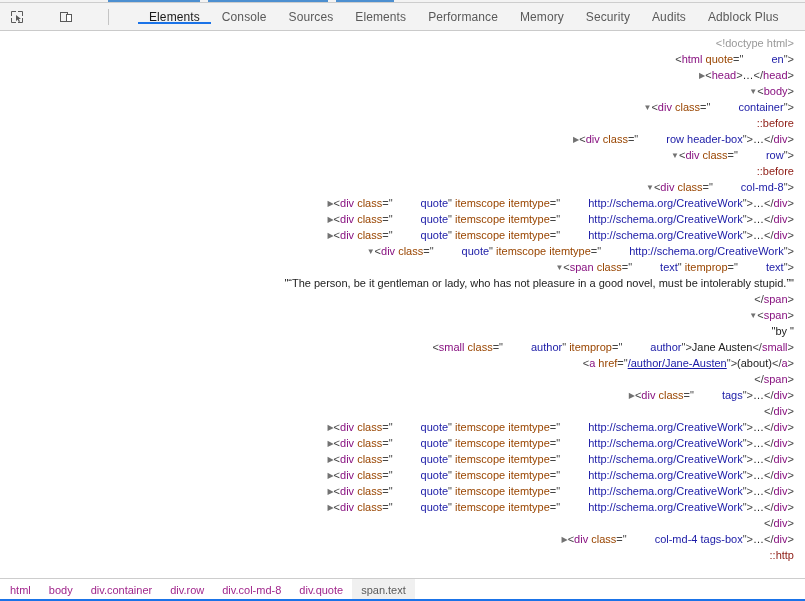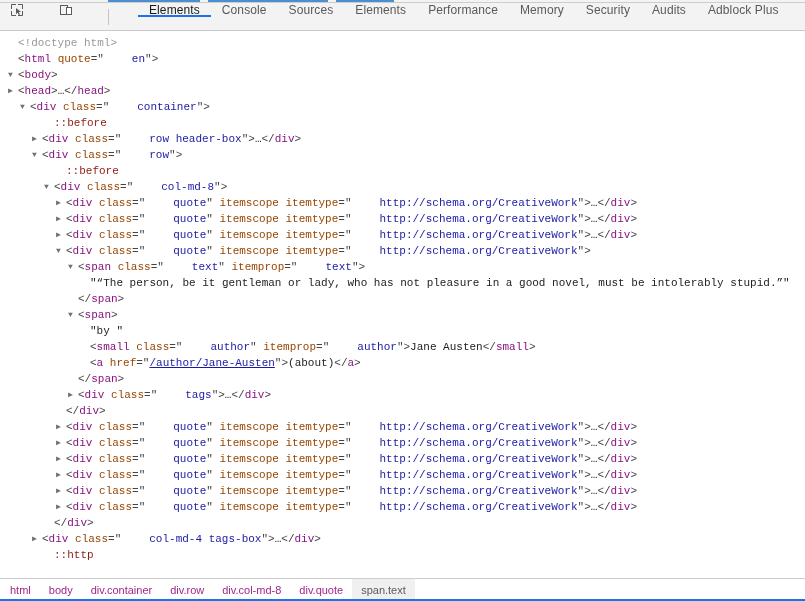--- a/index.html
+++ b/index.html
@@ -43,21 +43,21 @@
   .sliver-tab.t2 { width: 120px; background: #4c8fd0; }
   .sliver-tab.t3 { width: 58px; background: #4c8fd0; }
 
   
   .toolbar {
     height: 28px;
     flex: 0 0 auto;
     background: #f3f3f3;
     border-bottom: 1px solid #cacaca;
     display: flex;
-    align-items: flex-start;
+    align-items: center;
     padding: 0;
     position: relative;
     gap: 23px;
   }
   .tb-icon {
     width: 26px;
     display: flex;
     align-items: center;
     justify-content: center;
     cursor: pointer;
@@ -95,26 +95,27 @@
     left: 0; right: 0; bottom: 0;
     height: 2px;
     background: #1a73e8;
   }
 
   
   .tree {
     flex: 1 1 auto;
     overflow: hidden;
     background: #ffffff;
-    padding: 4px 5px 0 0;
-    font-family: Liberation Mono, monospace;
+    padding: 4px 11px 0 0;
+    font-family: Liberation Sans, sans-serif;
     font-size: 11px;
     line-height: 16px;
     color: #222;
     position: relative;
+    text-align: right;
   }
   .node {
     white-space: pre;
     padding-left: 8px;
     height: 16px;
     display: block;
     cursor: default;
   }
 
   
@@ -237,22 +238,22 @@
         </div>
       <div class="tab">
           <span>Adblock Plus</span>
         </div>
     </div>
   </div>
 
   <div class="tree" id="dom-tree">
       <div class="node i0"><span class="tri none">&nbsp;</span><span class="comment">&lt;!doctype html&gt;</span></div>
       <div class="node i0"><span class="tri none">&nbsp;</span><span class="punc">&lt;</span><span class="tag">html</span><span class="punc"> </span><span class="attr">quote</span><span class="punc">="</span><span class="val">en</span><span class="punc">"&gt;</span></div>
+      <div class="node i0"><span class="tri">▶</span><span class="punc">&lt;</span><span class="tag">head</span><span class="punc">&gt;</span><span class="txt">…</span><span class="punc">&lt;/</span><span class="tag">head</span><span class="punc">&gt;</span></div>
       <div class="node i0"><span class="tri">▼</span><span class="punc">&lt;</span><span class="tag">body</span><span class="punc">&gt;</span></div>
-      <div class="node i0"><span class="tri">▶</span><span class="punc">&lt;</span><span class="tag">head</span><span class="punc">&gt;</span><span class="txt">…</span><span class="punc">&lt;/</span><span class="tag">head</span><span class="punc">&gt;</span></div>
       <div class="node i1"><span class="tri">▼</span><span class="punc">&lt;</span><span class="tag">div</span><span class="punc"> </span><span class="attr">class</span><span class="punc">="</span><span class="val">container</span><span class="punc">"&gt;</span></div>
       <div class="node i3"><span class="tri none">&nbsp;</span><span class="pseudo">::before</span></div>
       <div class="node i2"><span class="tri">▶</span><span class="punc">&lt;</span><span class="tag">div</span><span class="punc"> </span><span class="attr">class</span><span class="punc">="</span><span class="val">row header-box</span><span class="punc">"&gt;</span><span class="txt">…</span><span class="punc">&lt;/</span><span class="tag">div</span><span class="punc">&gt;</span></div>
       <div class="node i2"><span class="tri">▼</span><span class="punc">&lt;</span><span class="tag">div</span><span class="punc"> </span><span class="attr">class</span><span class="punc">="</span><span class="val">row</span><span class="punc">"&gt;</span></div>
       <div class="node i4"><span class="tri none">&nbsp;</span><span class="pseudo">::before</span></div>
       <div class="node i3"><span class="tri">▼</span><span class="punc">&lt;</span><span class="tag">div</span><span class="punc"> </span><span class="attr">class</span><span class="punc">="</span><span class="val">col-md-8</span><span class="punc">"&gt;</span></div>
       <div class="node i4"><span class="tri">▶</span><span class="punc">&lt;</span><span class="tag">div</span><span class="punc"> </span><span class="attr">class</span><span class="punc">="</span><span class="val">quote</span><span class="punc">" </span><span class="attr">itemscope</span><span class="punc"> </span><span class="attr">itemtype</span><span class="punc">="</span><span class="val">http://schema.org/CreativeWork</span><span class="punc">"&gt;</span><span class="txt">…</span><span class="punc">&lt;/</span><span class="tag">div</span><span class="punc">&gt;</span></div>
       <div class="node i4"><span class="tri">▶</span><span class="punc">&lt;</span><span class="tag">div</span><span class="punc"> </span><span class="attr">class</span><span class="punc">="</span><span class="val">quote</span><span class="punc">" </span><span class="attr">itemscope</span><span class="punc"> </span><span class="attr">itemtype</span><span class="punc">="</span><span class="val">http://schema.org/CreativeWork</span><span class="punc">"&gt;</span><span class="txt">…</span><span class="punc">&lt;/</span><span class="tag">div</span><span class="punc">&gt;</span></div>
       <div class="node i4"><span class="tri">▶</span><span class="punc">&lt;</span><span class="tag">div</span><span class="punc"> </span><span class="attr">class</span><span class="punc">="</span><span class="val">quote</span><span class="punc">" </span><span class="attr">itemscope</span><span class="punc"> </span><span class="attr">itemtype</span><span class="punc">="</span><span class="val">http://schema.org/CreativeWork</span><span class="punc">"&gt;</span><span class="txt">…</span><span class="punc">&lt;/</span><span class="tag">div</span><span class="punc">&gt;</span></div>
       <div class="node i4"><span class="tri">▼</span><span class="punc">&lt;</span><span class="tag">div</span><span class="punc"> </span><span class="attr">class</span><span class="punc">="</span><span class="val">quote</span><span class="punc">" </span><span class="attr">itemscope</span><span class="punc"> </span><span class="attr">itemtype</span><span class="punc">="</span><span class="val">http://schema.org/CreativeWork</span><span class="punc">"&gt;</span></div>

